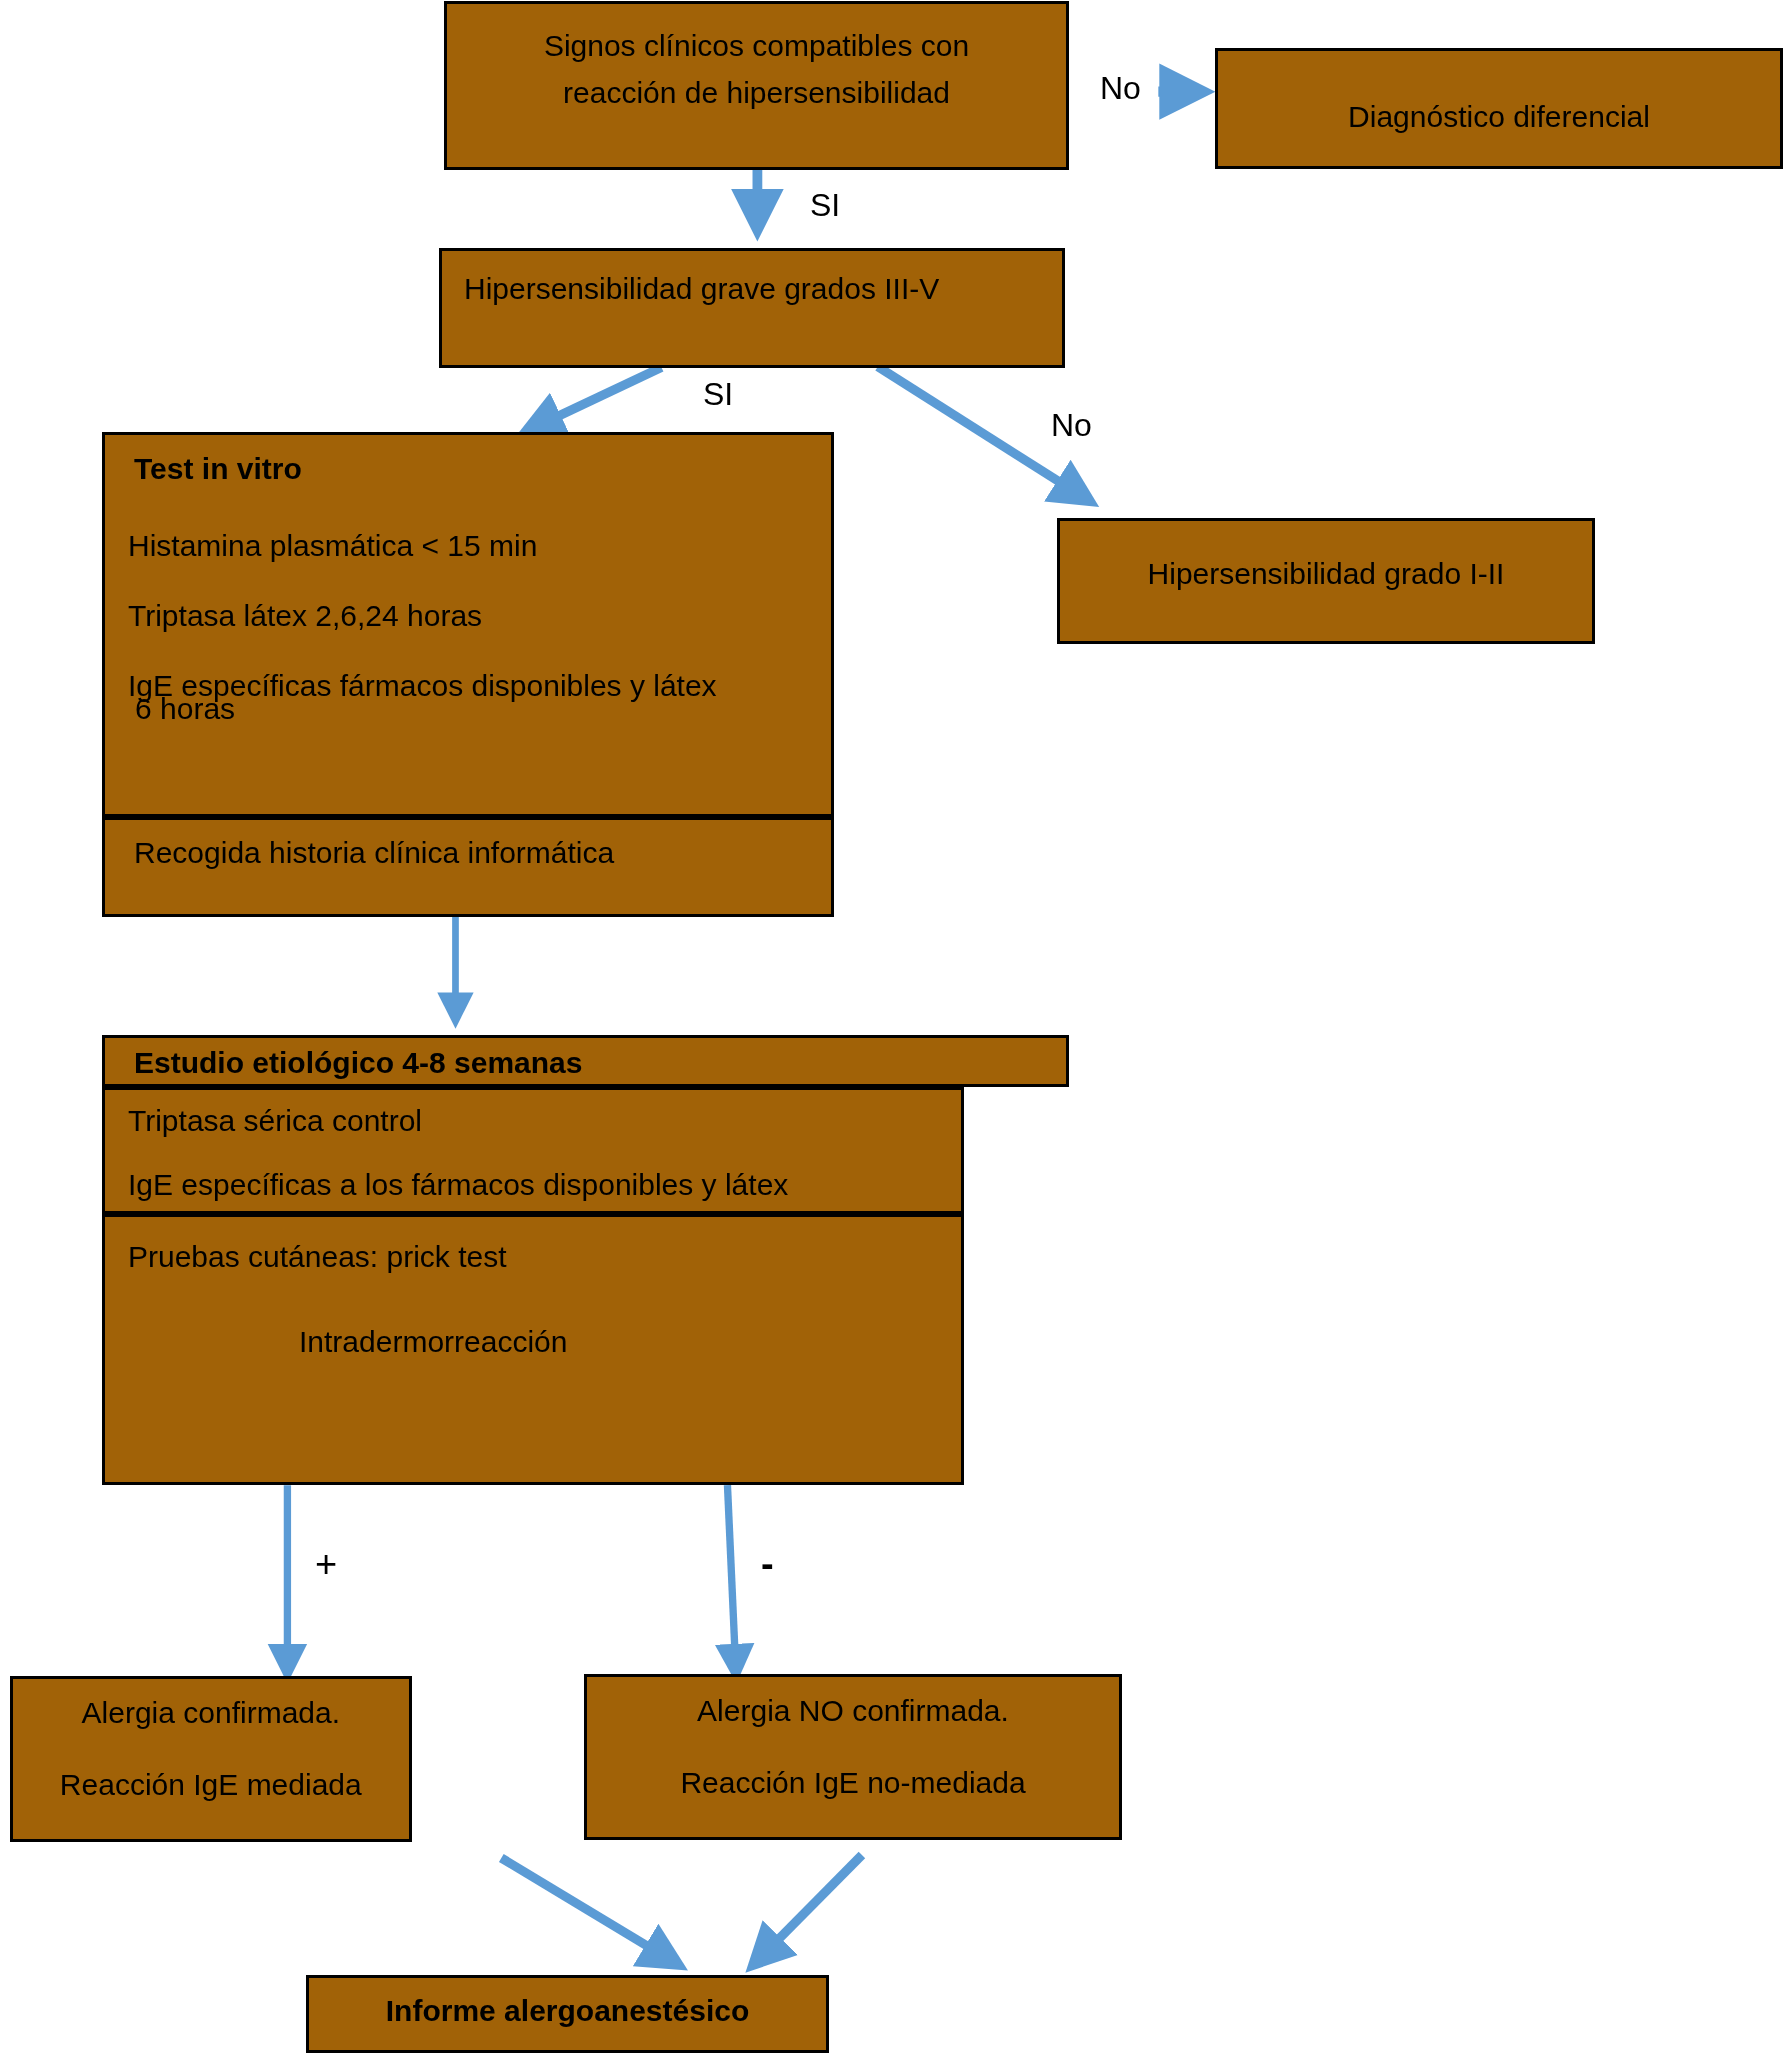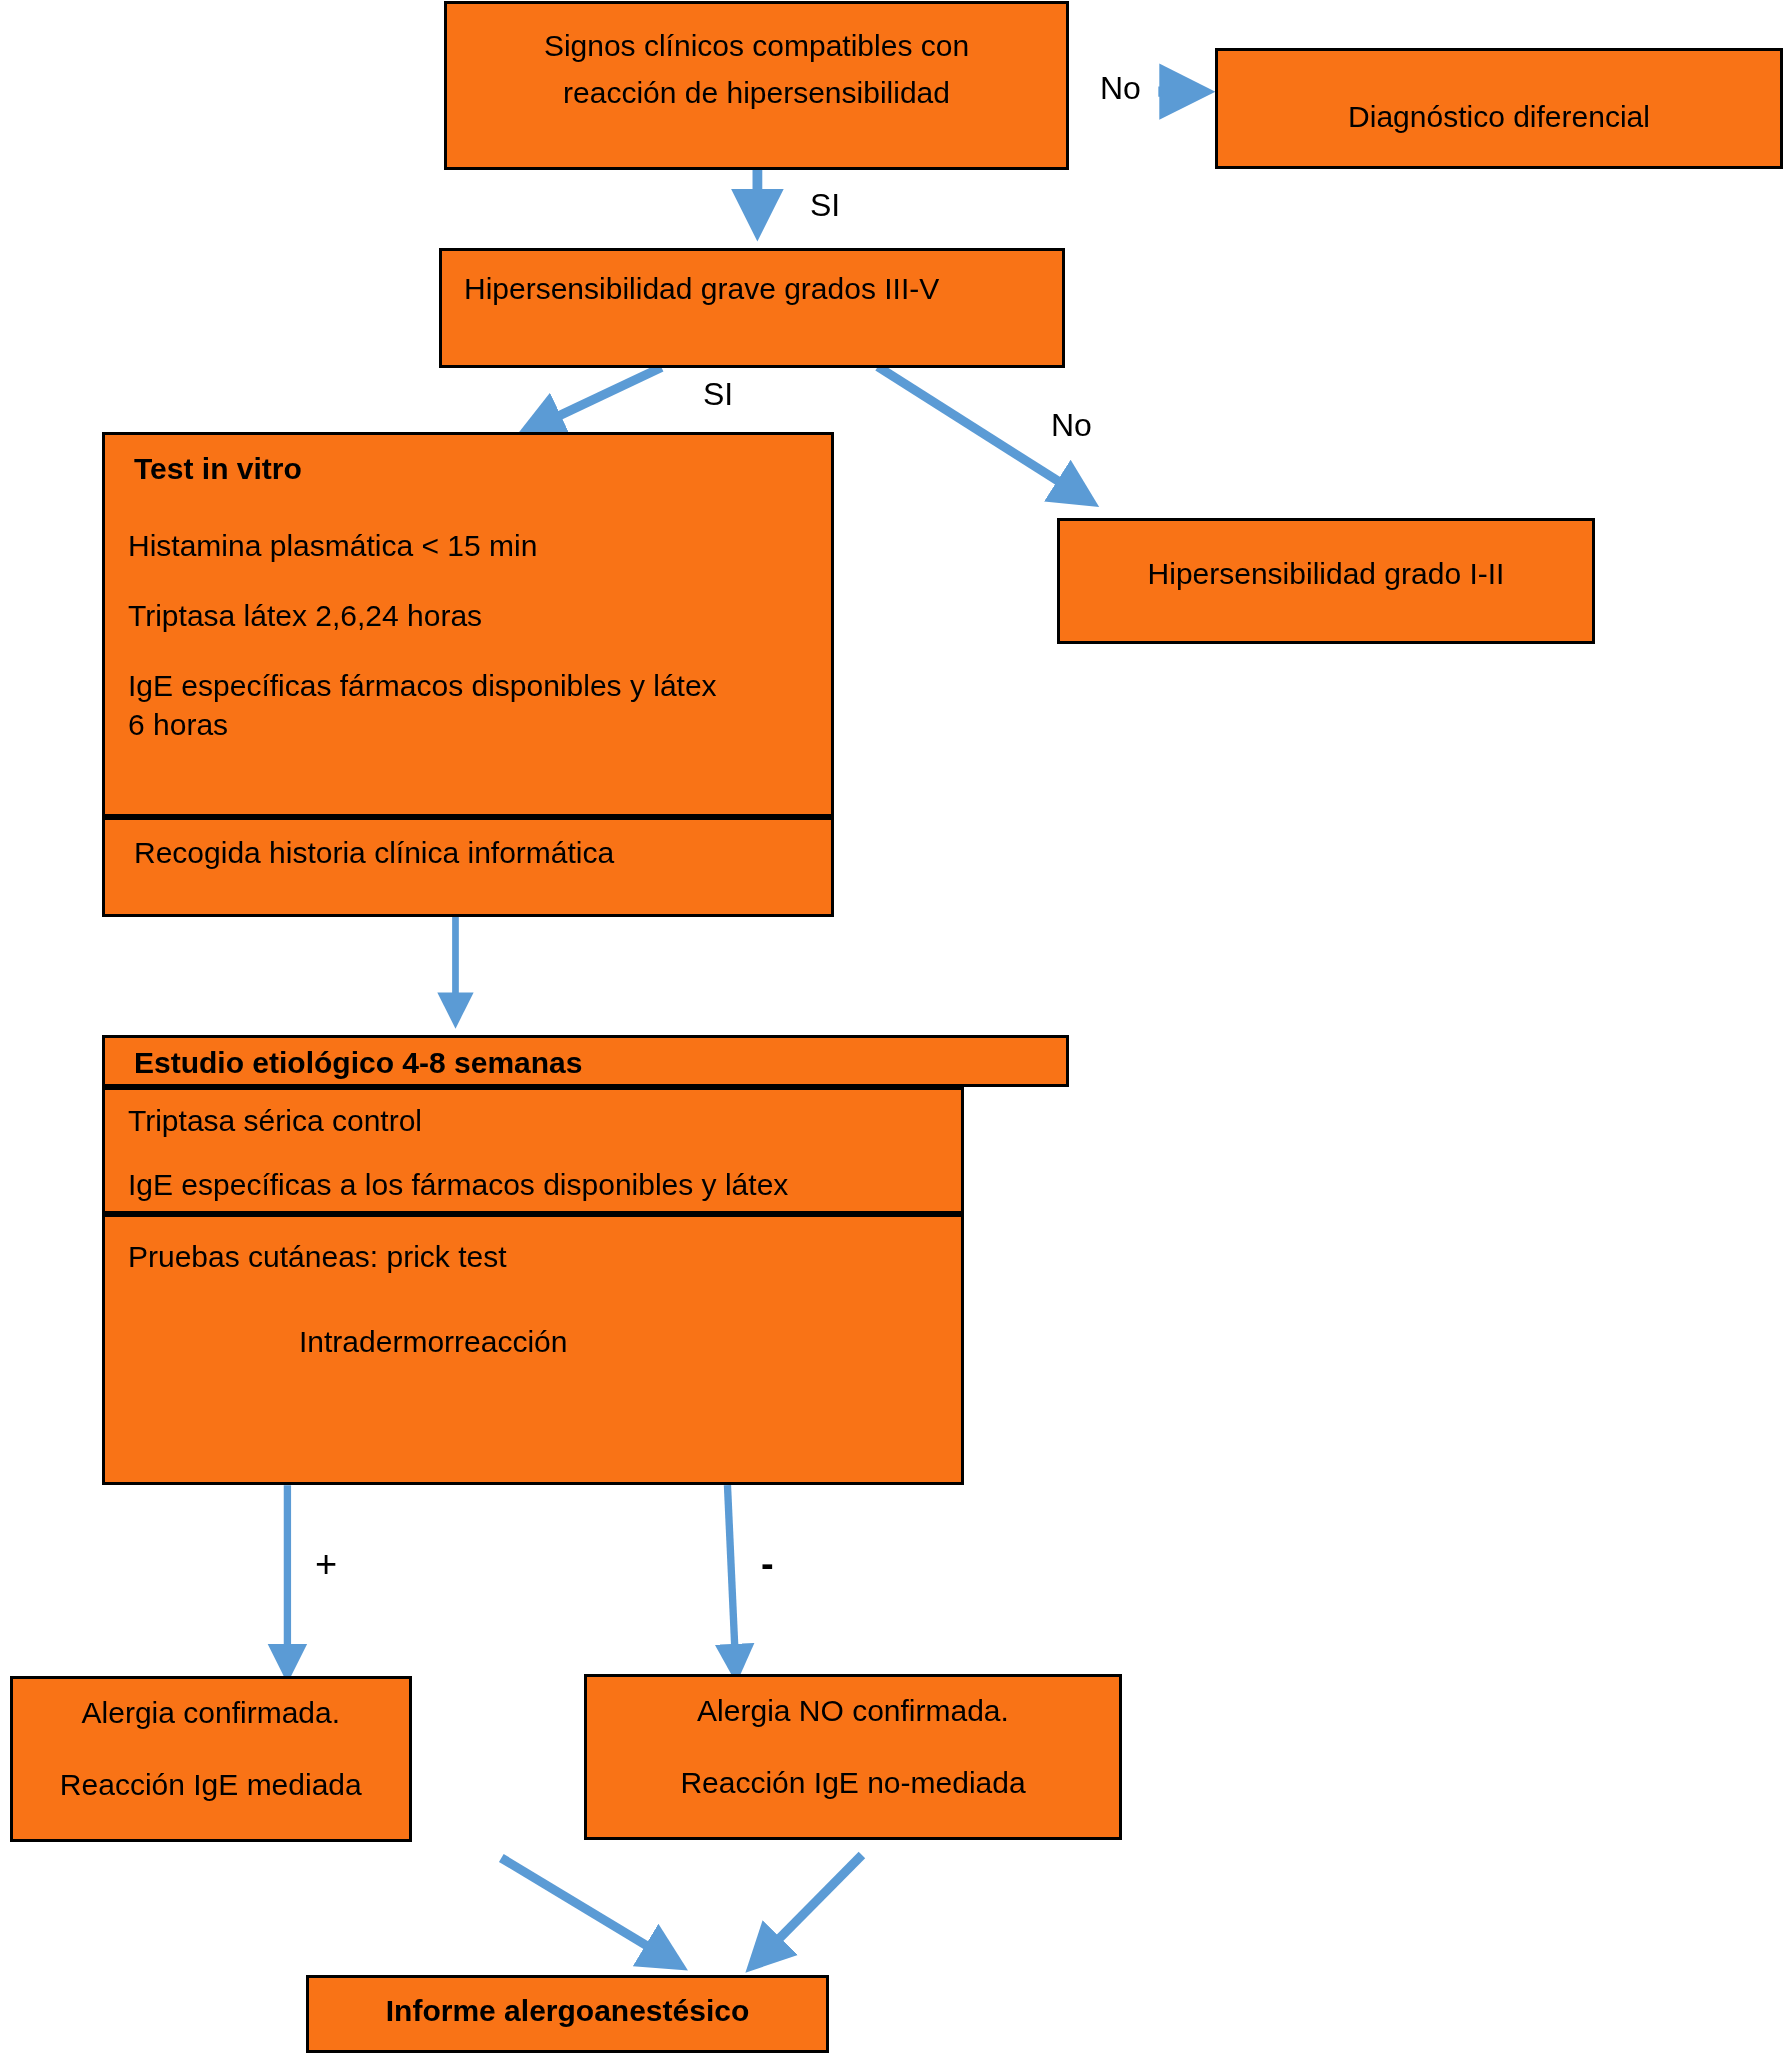--- a/index.html
+++ b/index.html
@@ -18,21 +18,21 @@
   #canvas {
     position: absolute;
     left: 0; top: 0;
     width: 1788px;
     height: 2056px;
   }
   .node {
     position: absolute;
     box-sizing: border-box;
     border: 3.1px solid #000000;
-    background: #f97316;
+    background: #a16207;
     z-index: 5;
   }
   .node .txt {
     position: absolute;
     left: 0;
     width: 100%;
     box-sizing: border-box;
     font-size: 30px;
     line-height: 1.05;
     color: #000000;
@@ -105,21 +105,21 @@
 
   <div class="node" style="left:1057px; top:518px; width:538px; height:126px;">
     <div class="txt c" style="top:37px;">Hipersensibilidad grado I-II</div>
   </div>
 
   <div class="node" style="left:102px; top:432px; width:732px; height:385px;">
     <div class="txt l b" style="top:18.3px; padding-left:29px;">Test in vitro</div>
     <div class="txt l" style="top:95px; padding-left:23px;">Histamina plasmática &lt; 15 min</div>
     <div class="txt l" style="top:165px; padding-left:23px;">Triptasa látex 2,6,24 horas</div>
     <div class="txt l" style="top:235px; padding-left:23px;">IgE específicas fármacos disponibles y látex</div>
-    <div class="txt l" style="top:274px; padding-left:23px;">6 horas</div>
+    <div class="txt l" style="top:258px; padding-left:30px;">6 horas</div>
   </div>
 
   <div class="node" style="left:102px; top:817px; width:732px; height:100px;">
     <div class="txt l" style="top:17px; padding-left:29px;">Recogida historia clínica informática</div>
   </div>
 
   <div class="node" style="left:102px; top:1035px; width:967px; height:52px;">
     <div class="txt l b" style="top:8.6px; padding-left:29px;">Estudio etiológico 4-8 semanas</div>
   </div>
 

